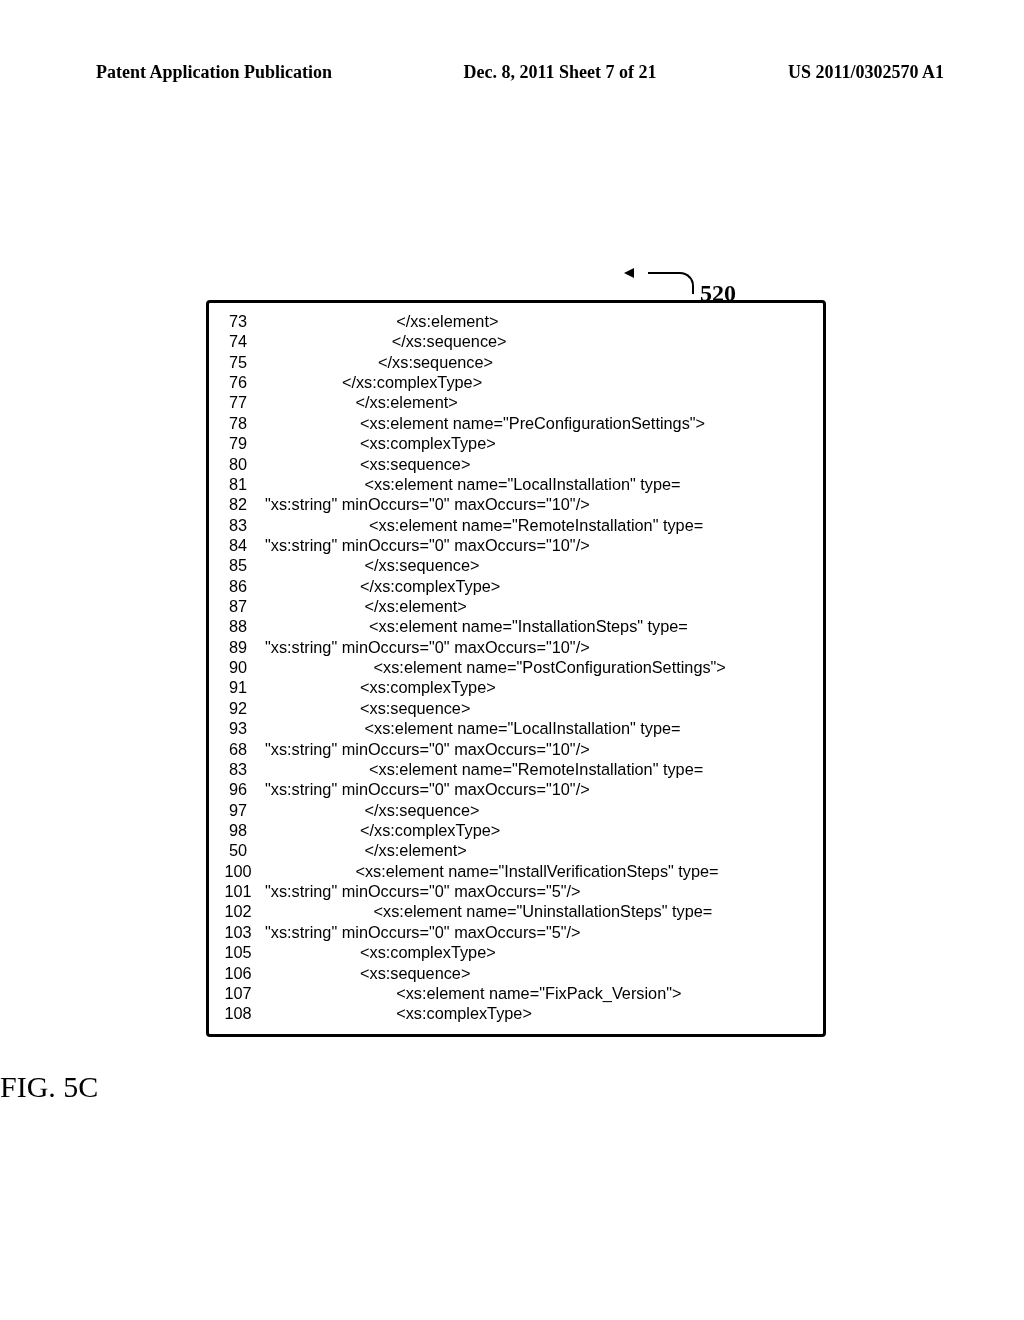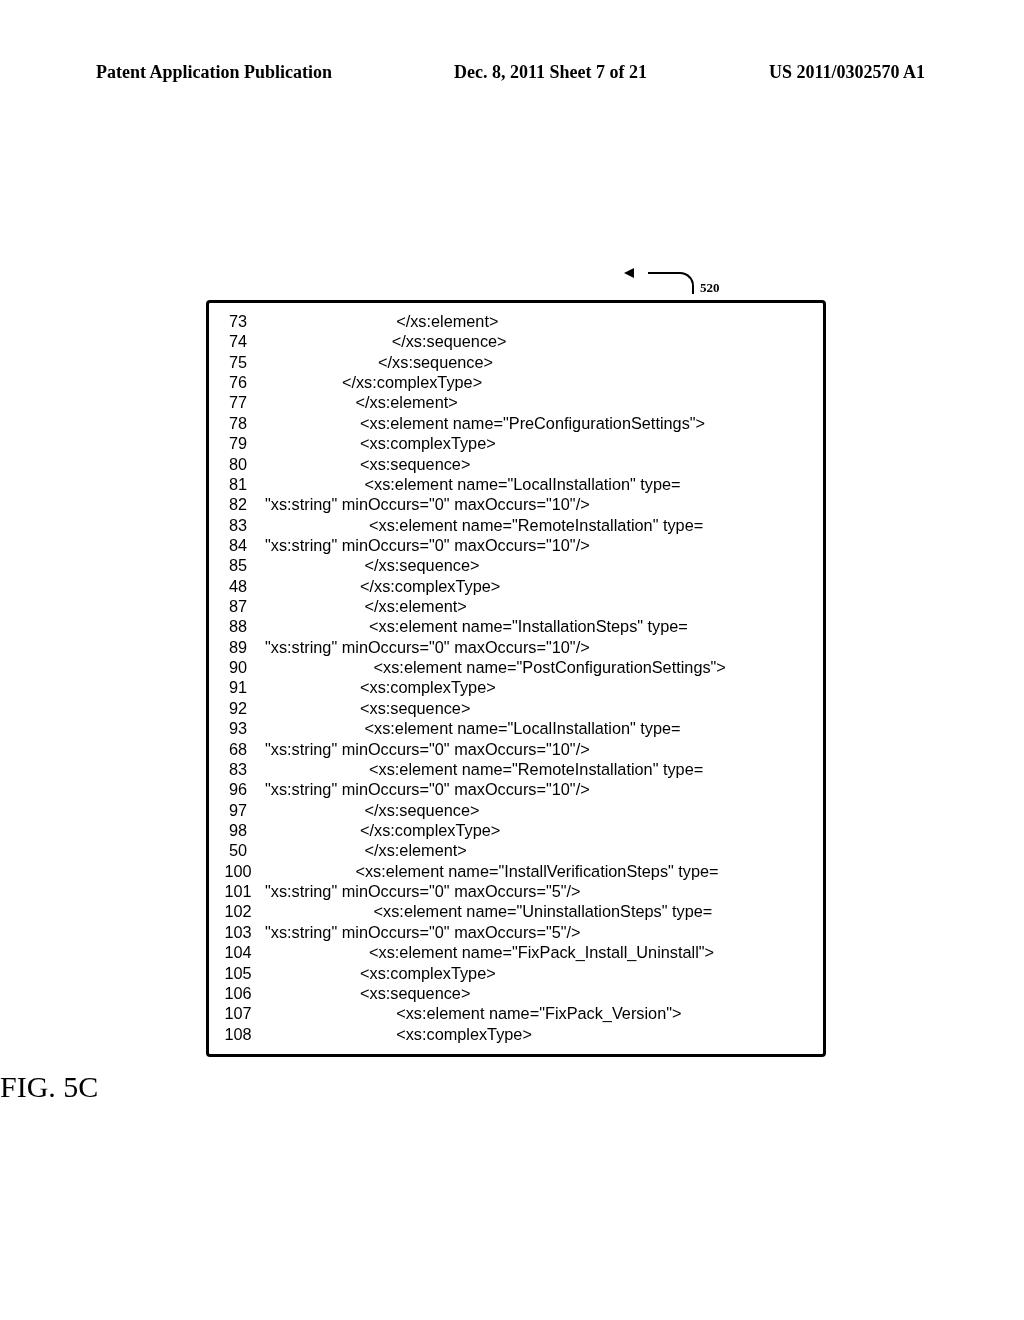--- a/index.html
+++ b/index.html
@@ -1,19 +1,19 @@
 <!DOCTYPE html>
 <html><head>
   <meta charset="utf-8">
   <style>
     * { margin: 0; padding: 0; box-sizing: border-box; }
     body { font-family: "Times New Roman", Times, serif; background: #fff; width: 1024px; height: 1320px; position: relative; }
-    .hdr { position: absolute; top: 62px; left: 96px; right: 99px; display: flex; justify-content: space-between; font-size: 18px; font-weight: bold; }
+    .hdr { position: absolute; top: 62px; left: 96px; right: 80px; display: flex; justify-content: space-between; font-size: 18px; font-weight: bold; }
     .hdr-l, .hdr-c, .hdr-r { white-space: nowrap; }
-    .ref { position: absolute; top: 280px; left: 700px; font-size: 13px; font-weight: bold; }
+    .ref { position: absolute; top: 280px; left: 700px; font-size: 24px; font-weight: bold; }
     .lead { position: absolute; top: 272px; left: 628px; width: 66px; height: 24px; }
     .lead::before { content: ""; position: absolute; right: 0; top: 0; width: 44px; height: 20px; border-top: 2px solid #000; border-right: 2px solid #000; border-top-right-radius: 14px; }
     .lead::after { content: ""; position: absolute; left: -4px; top: -4px; width: 0; height: 0; border-right: 10px solid #000; border-top: 5px solid transparent; border-bottom: 5px solid transparent; }
     .box { position: absolute; top: 300px; left: 206px; width: 620px; border: 3px solid #000; border-radius: 4px; padding: 8px 12px 10px; font-family: Arial, Helvetica, sans-serif; font-size: 16.3px; line-height: 1.25; }
     .row { display: flex; white-space: pre; }
     .ln { width: 44px; text-align: center; padding-right: 10px; flex-shrink: 0; }
     .code { flex: 1; }
     .caption { position: absolute; top: 1070px; left: 0; width: 1024px; font-size: 30px; }
   </style>
 </head>
@@ -35,38 +35,37 @@
     <div class="row"><span class="ln">76</span><span class="code">                 &lt;/xs:complexType&gt;</span></div>
     <div class="row"><span class="ln">77</span><span class="code">                    &lt;/xs:element&gt;</span></div>
     <div class="row"><span class="ln">78</span><span class="code">                     &lt;xs:element name="PreConfigurationSettings"&gt;</span></div>
     <div class="row"><span class="ln">79</span><span class="code">                     &lt;xs:complexType&gt;</span></div>
     <div class="row"><span class="ln">80</span><span class="code">                     &lt;xs:sequence&gt;</span></div>
     <div class="row"><span class="ln">81</span><span class="code">                      &lt;xs:element name="LocalInstallation" type=</span></div>
     <div class="row"><span class="ln">82</span><span class="code">"xs:string" minOccurs="0" maxOccurs="10"/&gt;</span></div>
     <div class="row"><span class="ln">83</span><span class="code">                       &lt;xs:element name="RemoteInstallation" type=</span></div>
     <div class="row"><span class="ln">84</span><span class="code">"xs:string" minOccurs="0" maxOccurs="10"/&gt;</span></div>
     <div class="row"><span class="ln">85</span><span class="code">                      &lt;/xs:sequence&gt;</span></div>
-    <div class="row"><span class="ln">48</span><span class="code">                     &lt;/xs:complexType&gt;</span></div>
+    <div class="row"><span class="ln">86</span><span class="code">                     &lt;/xs:complexType&gt;</span></div>
     <div class="row"><span class="ln">87</span><span class="code">                      &lt;/xs:element&gt;</span></div>
     <div class="row"><span class="ln">88</span><span class="code">                       &lt;xs:element name="InstallationSteps" type=</span></div>
     <div class="row"><span class="ln">89</span><span class="code">"xs:string" minOccurs="0" maxOccurs="10"/&gt;</span></div>
     <div class="row"><span class="ln">90</span><span class="code">                        &lt;xs:element name="PostConfigurationSettings"&gt;</span></div>
     <div class="row"><span class="ln">91</span><span class="code">                     &lt;xs:complexType&gt;</span></div>
     <div class="row"><span class="ln">92</span><span class="code">                     &lt;xs:sequence&gt;</span></div>
     <div class="row"><span class="ln">93</span><span class="code">                      &lt;xs:element name="LocalInstallation" type=</span></div>
     <div class="row"><span class="ln">68</span><span class="code">"xs:string" minOccurs="0" maxOccurs="10"/&gt;</span></div>
     <div class="row"><span class="ln">83</span><span class="code">                       &lt;xs:element name="RemoteInstallation" type=</span></div>
     <div class="row"><span class="ln">96</span><span class="code">"xs:string" minOccurs="0" maxOccurs="10"/&gt;</span></div>
     <div class="row"><span class="ln">97</span><span class="code">                      &lt;/xs:sequence&gt;</span></div>
     <div class="row"><span class="ln">98</span><span class="code">                     &lt;/xs:complexType&gt;</span></div>
     <div class="row"><span class="ln">50</span><span class="code">                      &lt;/xs:element&gt;</span></div>
     <div class="row"><span class="ln">100</span><span class="code">                    &lt;xs:element name="InstallVerificationSteps" type=</span></div>
     <div class="row"><span class="ln">101</span><span class="code">"xs:string" minOccurs="0" maxOccurs="5"/&gt;</span></div>
     <div class="row"><span class="ln">102</span><span class="code">                        &lt;xs:element name="UninstallationSteps" type=</span></div>
     <div class="row"><span class="ln">103</span><span class="code">"xs:string" minOccurs="0" maxOccurs="5"/&gt;</span></div>
-    <div class="row"><span class="ln">104</span><span class="code">                       &lt;xs:element name="FixPack_Install_Uninstall"&gt;</span></div>
     <div class="row"><span class="ln">105</span><span class="code">                     &lt;xs:complexType&gt;</span></div>
     <div class="row"><span class="ln">106</span><span class="code">                     &lt;xs:sequence&gt;</span></div>
     <div class="row"><span class="ln">107</span><span class="code">                             &lt;xs:element name="FixPack_Version"&gt;</span></div>
     <div class="row"><span class="ln">108</span><span class="code">                             &lt;xs:complexType&gt;</span></div>
   </div>
 
 <div class="caption">FIG. 5C</div>
 
 </body></html>

